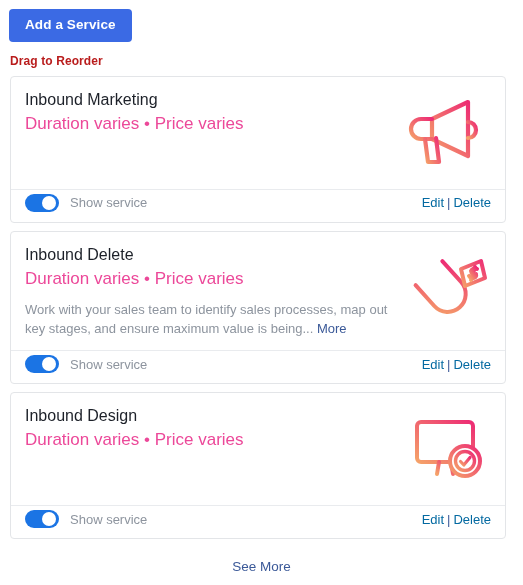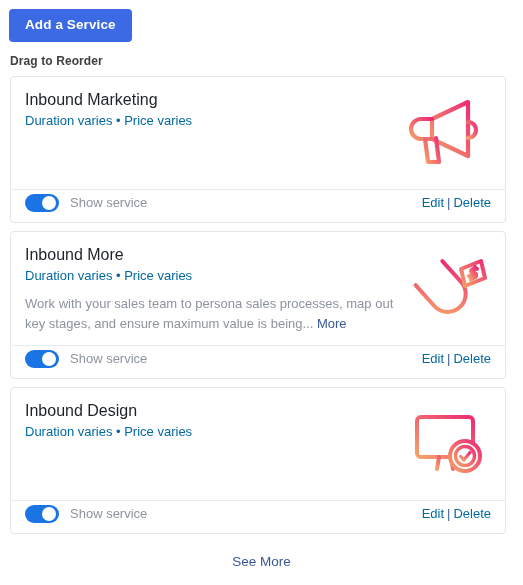--- a/index.html
+++ b/index.html
@@ -39,21 +39,21 @@
     cursor: pointer;
     line-height: 1;
     font-family: "Liberation Sans", sans-serif;
   }
 
   
   .drag-label {
     margin: 12px 0 8px 10px;
     font-size: 12px;
     font-weight: bold;
-    color: #404040;
+    color: #b91c1c;
     letter-spacing: 0.1px;
   }
 
   
   .cards {
     margin: 0 17px 0 10px;
   }
   .card {
     border: 1px solid #e3e5e8;
     border-radius: 4px;
@@ -73,22 +73,22 @@
     padding-right: 6px;
   }
   .svc-title {
     font-size: 16px;
     color: #1d2129;
     line-height: 1.25;
     margin: 0 0 3px 0;
     font-weight: normal;
   }
   .svc-meta {
-    font-size: 13px;
-    color: #0369a1;
+    font-size: 17px;
+    color: #ec4899;
     line-height: 1.3;
     margin-bottom: 10px;
   }
   .svc-desc {
     font-size: 13px;
     color: #8d949e;
     line-height: 1.52;
     margin: 0;
     max-width: 370px;
   }
@@ -217,24 +217,24 @@
         </div>
         <div class="actions">
           <a>Edit</a><span class="sep">|</span><a>Delete</a>
         </div>
       </div>
     </div>
 
     <div class="card">
       <div class="card-body">
         <div class="card-text">
-          <h3 class="svc-title">Inbound More</h3>
+          <h3 class="svc-title">Inbound Delete</h3>
           <div class="svc-meta">Duration varies • Price varies</div>
           <p class="svc-desc">
-            <span>Work with your sales team to persona sales processes, map out key stages, and ensure maximum value is being...</span>
+            <span>Work with your sales team to identify sales processes, map out key stages, and ensure maximum value is being...</span>
             <span class="more-link">More</span>
           </p>
         </div>
         <div class="card-icon">
           <svg width="86" height="80" viewBox="0 0 86 80" aria-hidden="true">
             <defs>
               <linearGradient id="g2" x1="0" y1="1" x2="1" y2="0">
                 <stop offset="0%" stop-color="#f5a269"></stop>
                 <stop offset="100%" stop-color="#ed2c74"></stop>
               </linearGradient>

